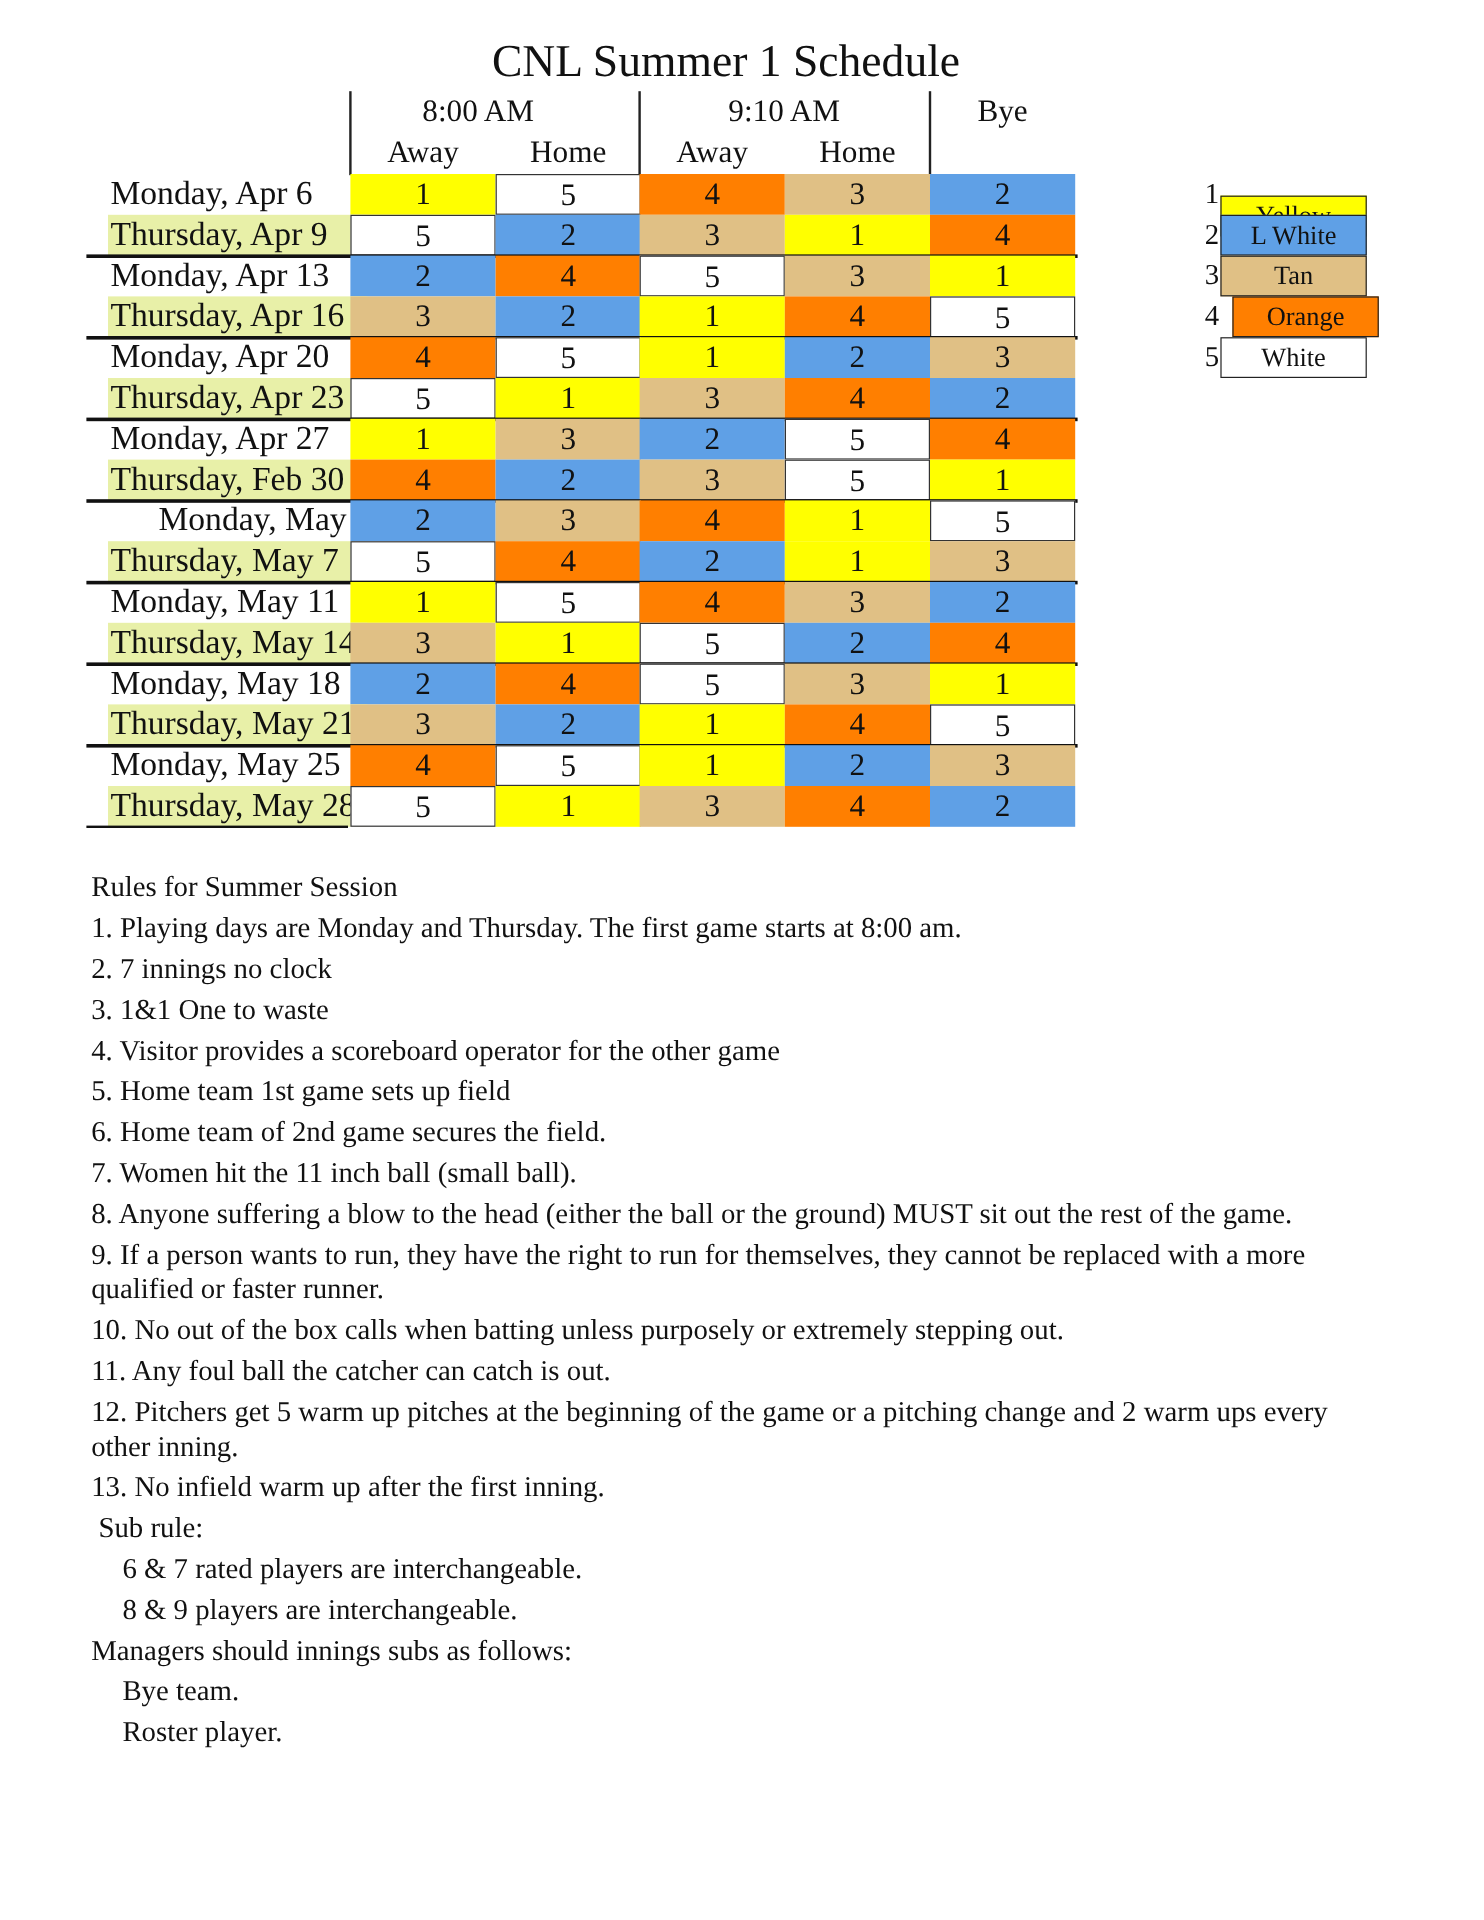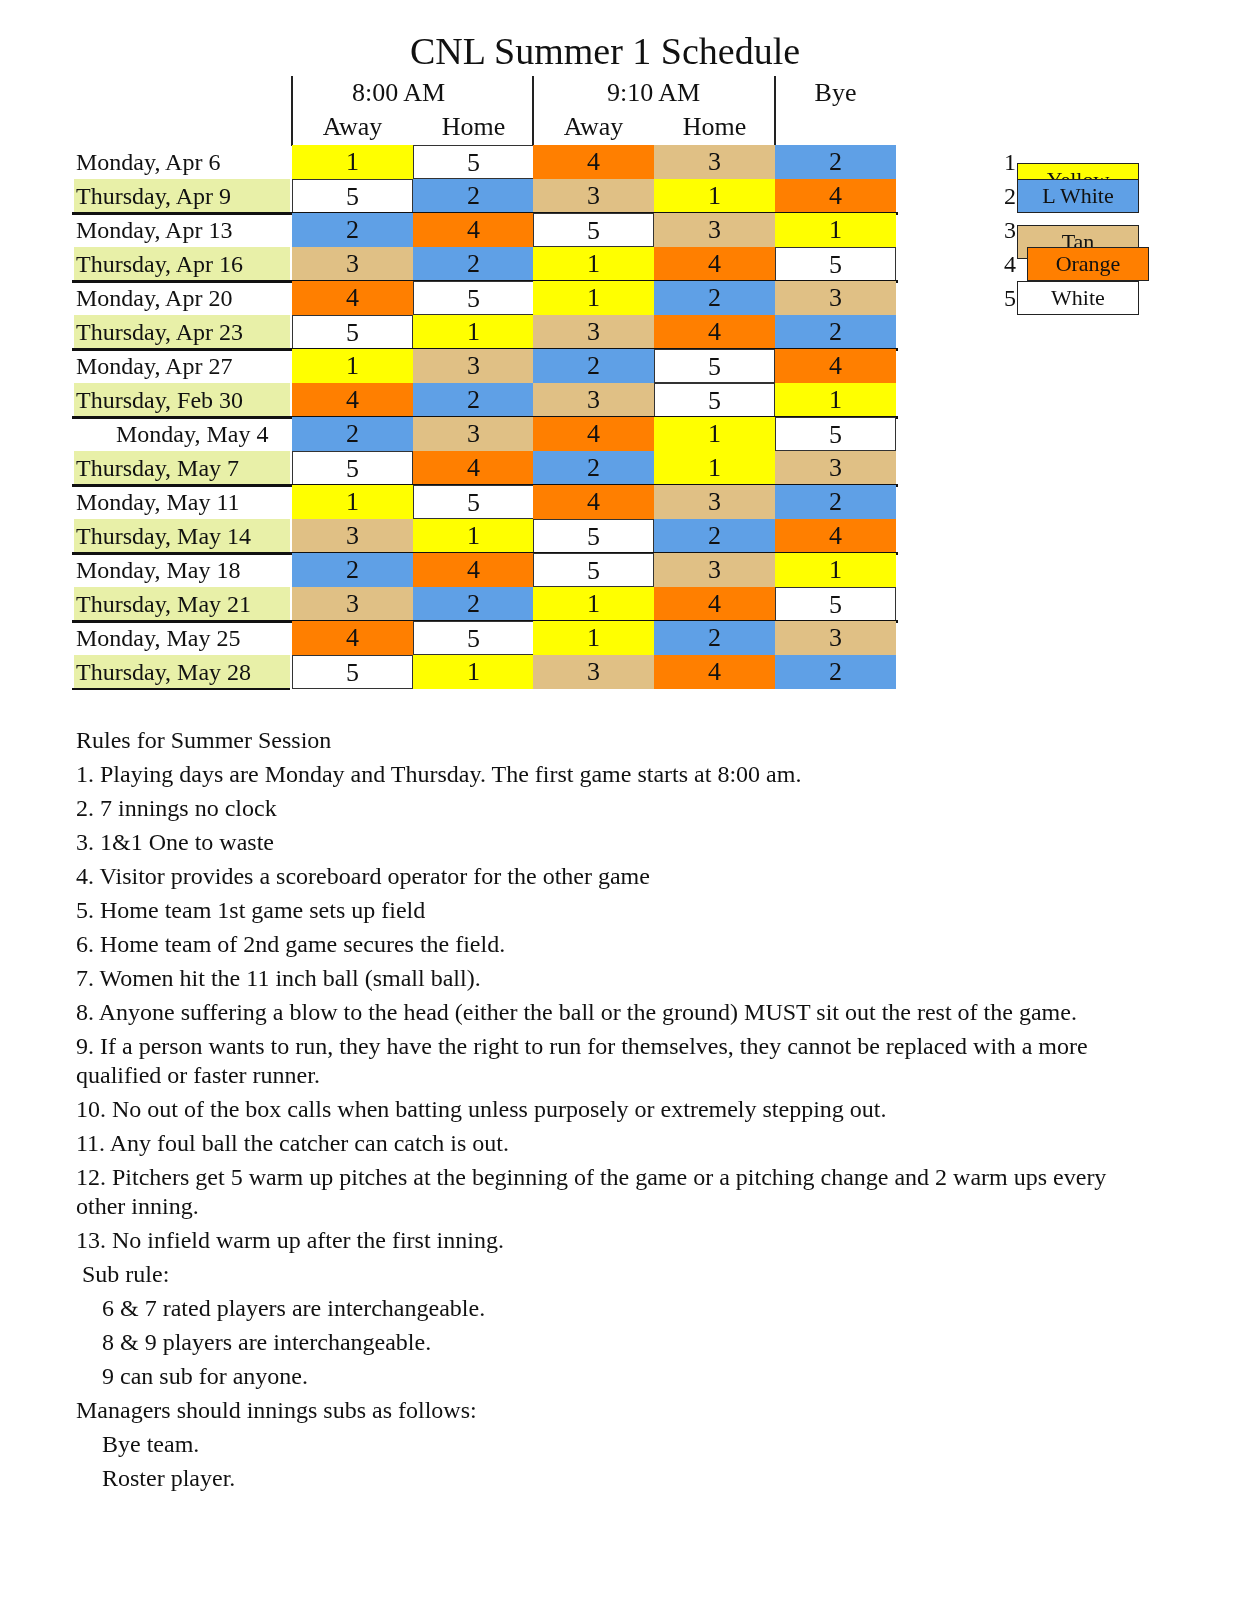--- a/index.html
+++ b/index.html
@@ -7,22 +7,22 @@
     width: 1237px; height: 1600px; position: relative; overflow: hidden;
     font-family: "Liberation Serif", "DejaVu Serif", serif; color: #111;
   }
   .title {
     position: absolute; left: 290px; width: 630px; top: 28px;
     text-align: center; font-size: 38px; line-height: 46px;
   }
   .hdr-vline { position: absolute; width: 1.5px; background: #222; top: 76px; height: 70px; }
   .hdr-text { position: absolute; font-size: 26px; line-height: 30px; text-align: center; }
   .row-label {
-    position: absolute; left: 74px; width: 216px; height: 34px;
-    font-size: 24px; line-height: 34px; padding-left: 2px; box-sizing: border-box;
+    position: absolute; left: 90px; width: 216px; height: 34px;
+    font-size: 28px; line-height: 34px; padding-left: 2px; box-sizing: border-box;
     white-space: nowrap;
   }
   .row-label.thu { background: #e8f0a8; }
   .cell {
     position: absolute; height: 34px; width: 121px; box-sizing: border-box;
     text-align: center; font-size: 26px; line-height: 34px;
   }
   .cell.white { border: 1px solid #333; }
   .week-line { position: absolute; left: 72px; width: 826px; height: 3px; background: #111; }
   .legend-num {
@@ -162,21 +162,21 @@
     <div class="cell" style="left: 775px; top: 655px; width: 121px; background: rgb(95, 160, 230);">2</div>
     <div class="week-line" style="top: 688px; width: 218px; height: 2px;"></div>
   </div>
 
 <div id="legend">
     <div class="legend-num" style="top: 145px;">1</div>
     <div class="legend-box" style="top: 163px; background: rgb(255, 255, 0);">Yellow</div>
     <div class="legend-num" style="top: 179px;">2</div>
     <div class="legend-box" style="top: 179px; background: rgb(95, 160, 230);">L White</div>
     <div class="legend-num" style="top: 213px;">3</div>
-    <div class="legend-box" style="top: 213px; background: rgb(224, 192, 133); margin-top: 12px;">Tan</div>
+    <div class="legend-box" style="top: 213px; background: rgb(224, 192, 133);">Tan</div>
     <div class="legend-num" style="top: 247px;">4</div>
     <div class="legend-box" style="top: 247px; background: rgb(255, 127, 0); margin-left: 10px;">Orange</div>
     <div class="legend-num" style="top: 281px;">5</div>
     <div class="legend-box" style="top: 281px; background: rgb(255, 255, 255);">White</div>
   </div>
 
 <div class="rules">
   <div class="ln">Rules for Summer Session</div>
   <div id="rules-items">
       <div class="ln">1. Playing days are Monday and Thursday. The first game starts at 8:00 am.</div>
@@ -190,20 +190,19 @@
       <div class="ln">9. If a person wants to run, they have the right to run for themselves, they cannot be replaced with a more qualified or faster runner.</div>
       <div class="ln">10. No out of the box calls when batting unless purposely or extremely stepping out.</div>
       <div class="ln">11. Any foul ball the catcher can catch is out.</div>
       <div class="ln">12. Pitchers get 5 warm up pitches at the beginning of the game or a pitching change and 2  warm ups every other inning.</div>
       <div class="ln">13. No infield warm up after the first inning.</div>
     </div>
   <div class="ln indent1">Sub rule:</div>
   <div id="sub-rules">
       <div class="ln indent2">6 &amp; 7 rated players are interchangeable.</div>
       <div class="ln indent2">8 &amp; 9 players are interchangeable.</div>
-      <div class="ln indent2">9 can sub for anyone.</div>
     </div>
   <div class="ln">Managers should innings subs as follows:</div>
   <div id="managers-list">
       <div class="ln indent2">Bye team.</div>
       <div class="ln indent2">Roster player.</div>
     </div>
 </div>
 
 </body></html>

